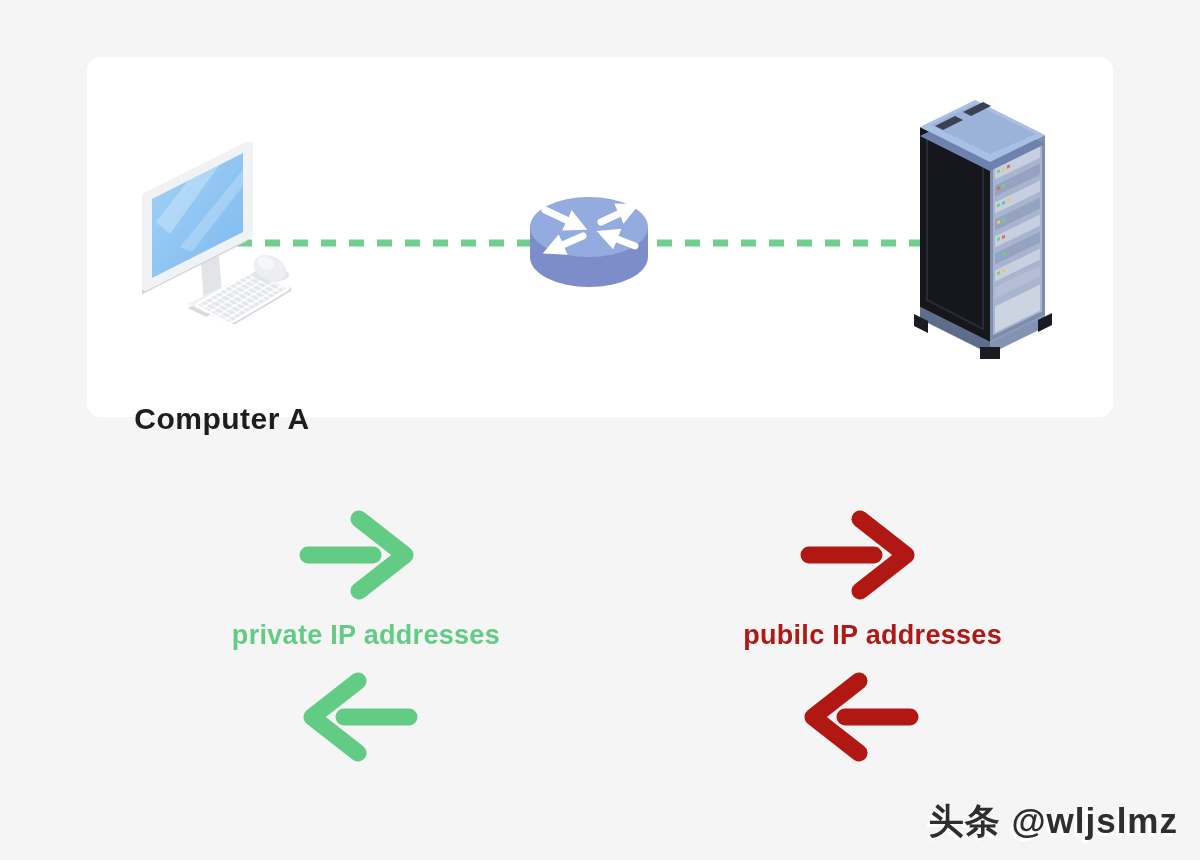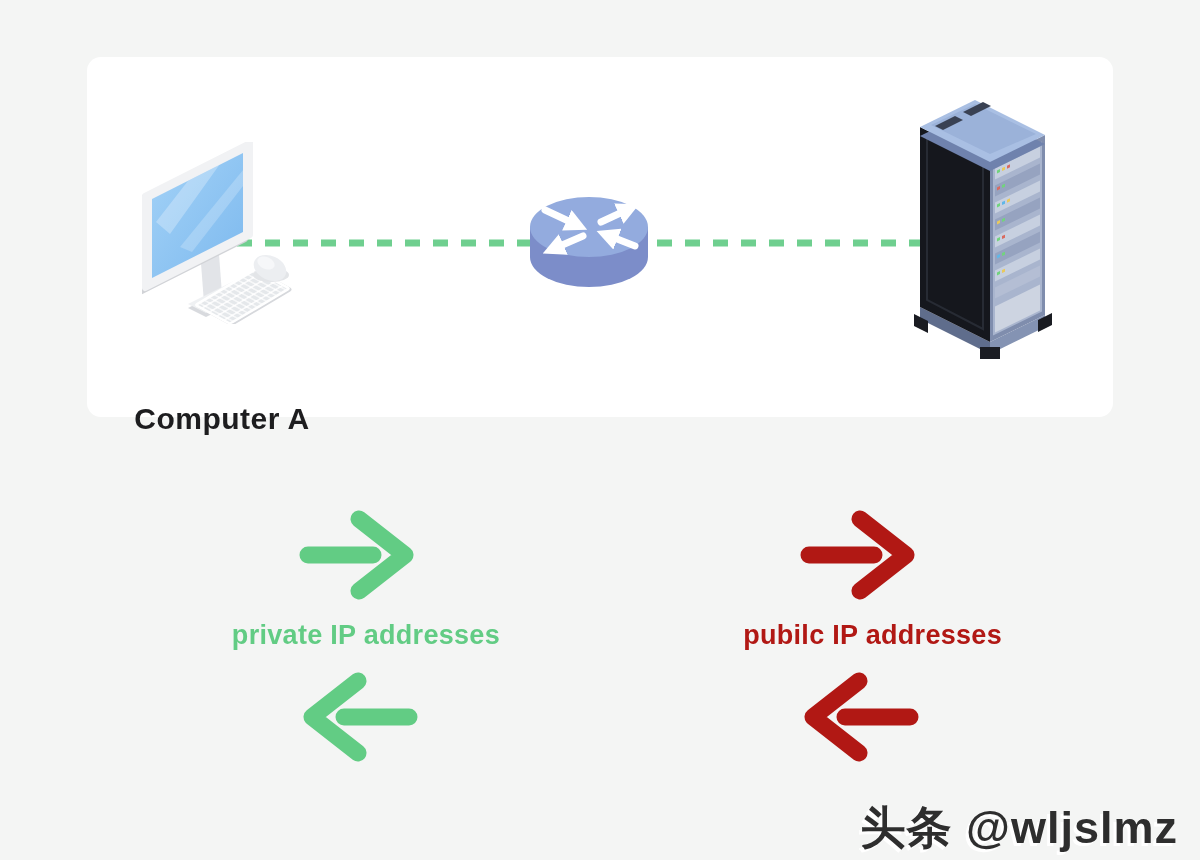--- a/index.html
+++ b/index.html
@@ -44,21 +44,21 @@
   .legend-label {
     position:absolute; top:620px; width:302px; height:30px;
     font-size:27px; font-weight:700; text-align:right; letter-spacing:.3px;
   }
   .legend-label.private { left:198px; color:var(--private_green,#62CC84); }
   .legend-label.public  { left:700px; color:var(--public_red,#B11814); }
 
   
   .watermark {
     position:absolute; right:22px; top:798px;
-    font-size:45px; font-weight:700; letter-spacing:1px;
+    font-size:35px; font-weight:700; letter-spacing:1px;
     color:var(--watermark_dark,#2E2E2E);
     text-shadow:-3px 3px 0 #FFFFFF;
     white-space:nowrap;
   }
 </style>
 </head>
 <body>
 
 <div class="canvas">
 

